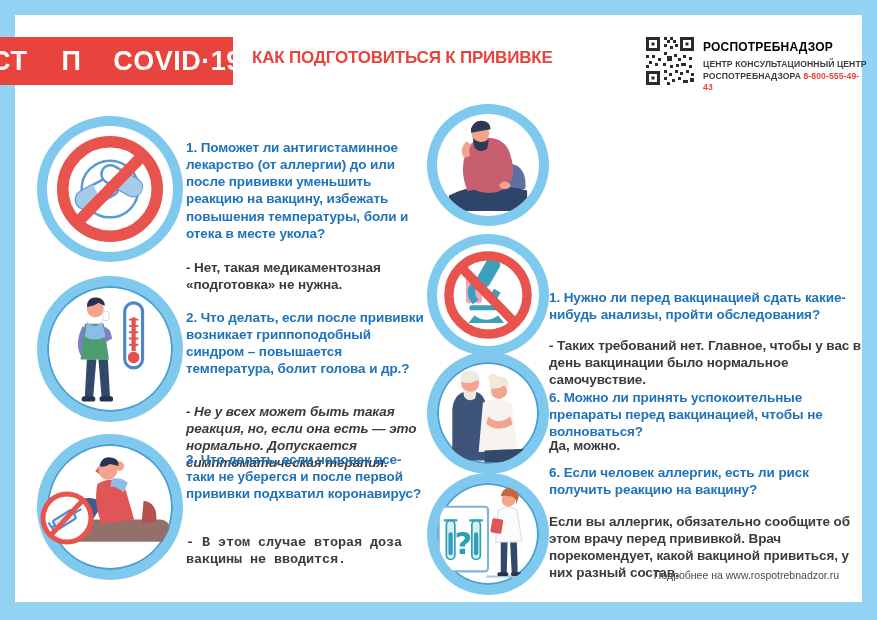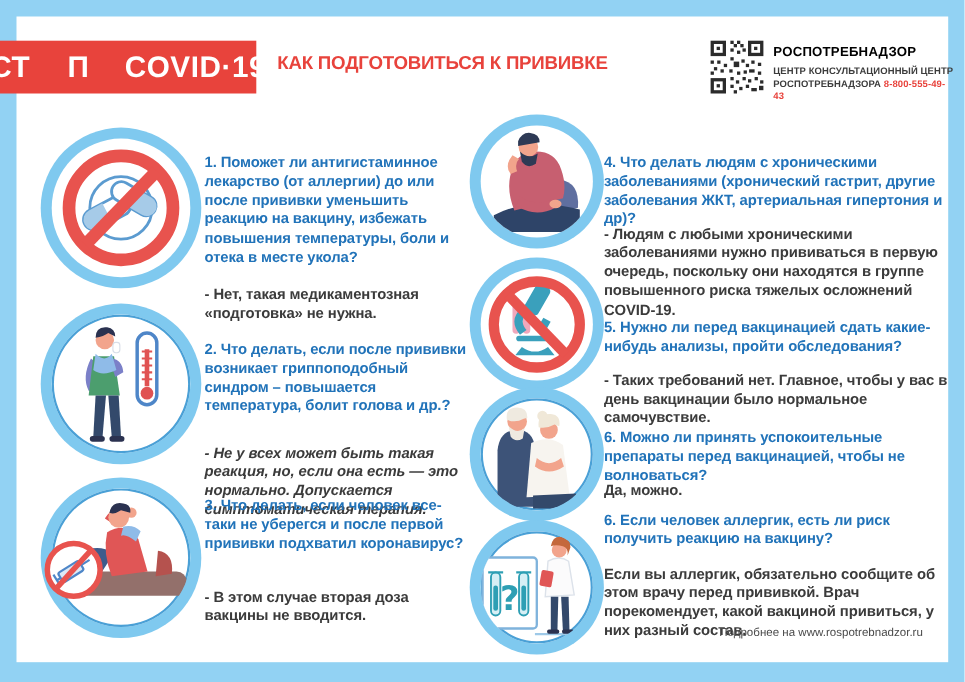--- a/index.html
+++ b/index.html
@@ -282,25 +282,23 @@
         <rect x="87" y="105" width="13" height="4.5" rx="2" fill="#2b3250"></rect>
       </svg>
     </div>
   </div>
 
   <div class="qa q col-l" style="top:108px;">1.  Поможет ли антигистаминное лекарство (от аллергии) до или после прививки уменьшить реакцию на вакцину, избежать повышения температуры, боли и отека в месте укола?</div>
   <div class="qa a col-l" style="top:228px;">- Нет, такая медикаментозная «подготовка» не нужна.</div>
   <div class="qa q col-l" style="top:278px;">2.  Что делать, если после прививки возникает гриппоподобный синдром – повышается температура, болит голова и др.?</div>
   <div class="qa a col-l" style="top:372px;font-style:italic;">- Не у всех может быть такая реакция, но, если она есть — это нормально. Допускается симптоматическая терапия.</div>
   <div class="qa q col-l" style="top:420px;">3.  Что делать, если человек все-таки не уберегся и после первой прививки подхватил коронавирус?</div>
-  <div class="qa a col-l" style="top:503px;">- В этом случае вторая доза вакцины не вводится.</div>
-
-  <div class="qa q col-r" style="top:108px;">4.  Что делать людям с хроническими заболеваниями (хронический гастрит, другие заболевания ЖКТ, артериальная гипертония и др)?</div>
-  <div class="qa a col-r" style="top:173px;">- Людям с любыми хроническими заболеваниями нужно прививаться в первую очередь, поскольку они находятся в группе повышенного риска тяжелых осложнений COVID-19.</div>
-  <div class="qa q col-r" style="top:258px;">5.  Нужно ли перед вакцинацией сдать какие-нибудь анализы, пройти обследования?</div>
+  <div class="qa a col-l" style="top:503px;font-family:Liberation Mono, monospace;">- В этом случае вторая доза вакцины не вводится.</div>
+
+  <div class="qa q col-r" style="top:258px;">1.  Нужно ли перед вакцинацией сдать какие-нибудь анализы, пройти обследования?</div>
   <div class="qa a col-r" style="top:306px;">- Таких требований нет. Главное, чтобы у вас в день вакцинации было нормальное самочувствие.</div>
   <div class="qa q col-r" style="top:358px;">6.  Можно ли принять успокоительные препараты перед вакцинацией, чтобы не волноваться?</div>
   <div class="qa a col-r" style="top:406px;">Да, можно.</div>
   <div class="qa q col-r" style="top:433px;">6.  Если человек аллергик, есть ли риск получить реакцию на вакцину?</div>
   <div class="qa a col-r" style="top:482px;">Если вы аллергик, обязательно сообщите об этом врачу перед прививкой. Врач порекомендует, какой вакциной привиться, у них разный состав.</div>
 
   <div class="footer-note">Подробнее на www.rospotrebnadzor.ru</div>
 </div>
 
 </body></html>

